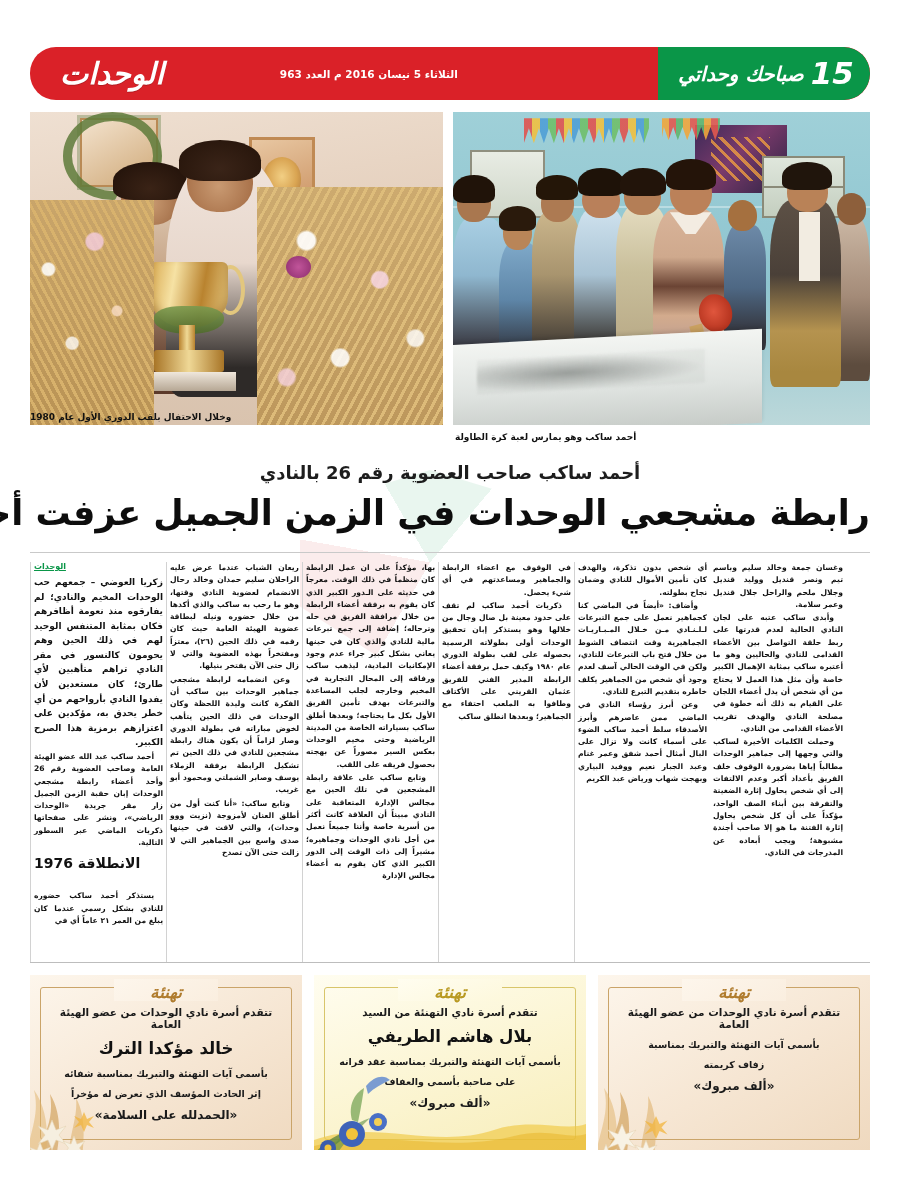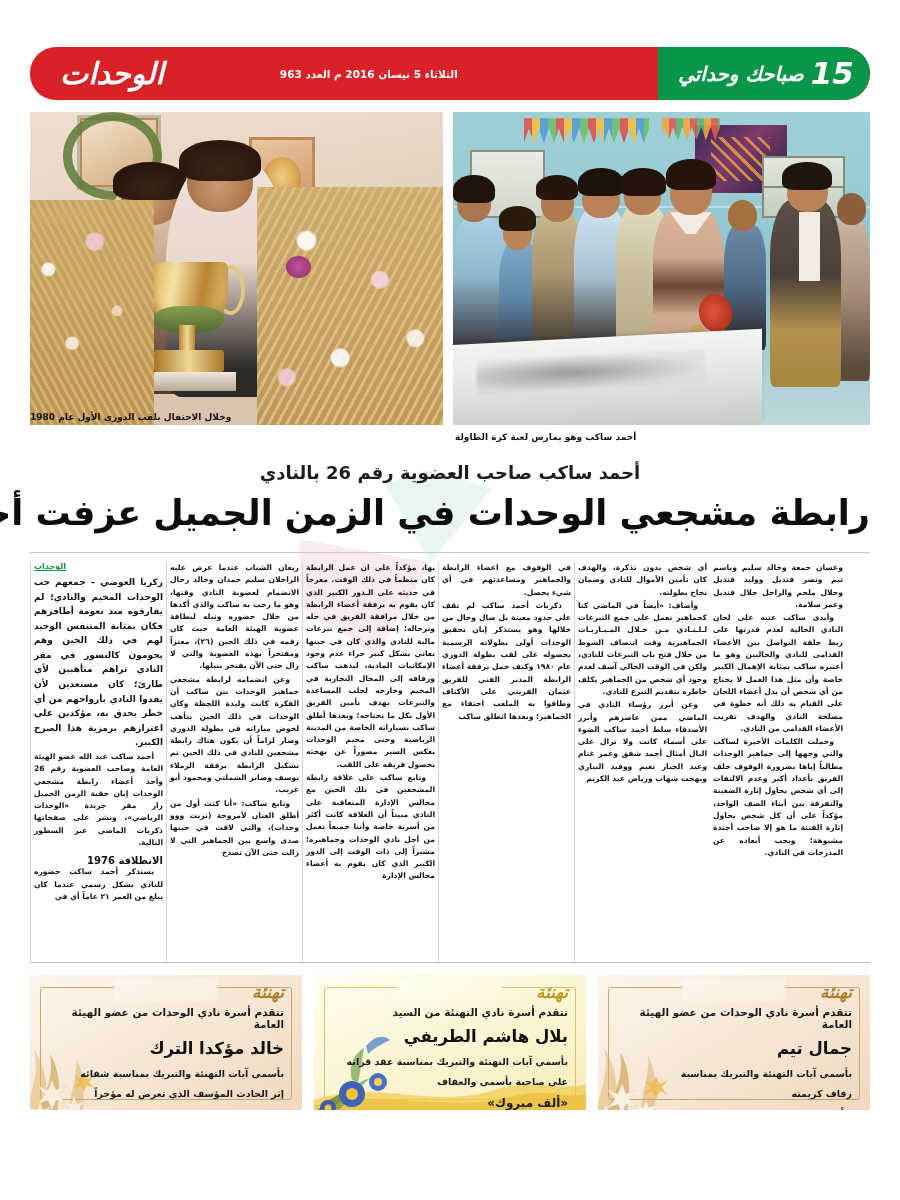--- a/index.html
+++ b/index.html
@@ -348,45 +348,45 @@
     font-weight:bold;
     margin-bottom: 1px;
     text-indent: 9px;
   }
   .col p.noind { text-indent: 0; }
   .byline-green {
     font-size: 8px; font-weight:bold; color:#0a9648;
     text-align:left; margin-bottom:4px; text-decoration: underline;
   }
   .subhead {
-    font-size: 10px; font-weight:bold; color:#111;
-    text-align:right; margin:6px 0 0;
+    font-size: 14px; font-weight:bold; color:#111;
+    text-align:left; margin:6px 0 19px;
   }
   .col .lead-name { font-size:9px; }
 
   .watermark {
     position:absolute; left:300px; top:470px;
     width:260px; height:220px;
     opacity:.085; pointer-events:none;
     background:
       conic-gradient(from 210deg at 50% 42%, #d0232b 0deg 70deg, transparent 70deg 360deg),
       conic-gradient(from 330deg at 50% 42%, #0a9648 0deg 70deg, transparent 70deg 360deg);
     clip-path: polygon(50% 0,100% 18%,100% 62%,50% 100%,0 62%,0 18%);
   }
 
   
   .cards {
     position:absolute; left:30px; top:975px;
     width:840px; height:175px;
     display:flex; flex-direction:row-reverse; gap:12px;
   }
   .card {
-    position:relative; width:272px; height:135px;
+    position:relative; width:272px; height:175px;
     overflow:hidden;
-    text-align:right;
+    text-align:center;
     padding: 6px 18px 8px;
   }
   .card.beige { background: linear-gradient(150deg,#fdf6ec 0%,#f6e6d3 55%,#efd9bf 100%); }
   .card.cream { background: linear-gradient(160deg,#fffdf0 0%,#fbf4cf 60%,#f7edb9 100%); }
   .card-frame {
     position:absolute; left:10px; top:12px; right:10px; bottom:10px;
     border:1px solid #caa469; border-radius:3px; pointer-events:none;
   }
   .card.cream .card-frame { border-color:#d8c56a; }
   .tahnia {
@@ -615,20 +615,19 @@
           <path d="M30 62 l4 10 10 -4 -7 9 7 9 -10 -4 -4 10 -4 -10 -10 4 7 -9 -7 -9 10 4 Z"></path>
           <path d="M54 78 l3 8 8 -3 -5.5 7 5.5 7 -8 -3 -3 8 -3 -8 -8 3 5.5 -7 -5.5 -7 8 3 Z"></path>
           <path d="M14 82 l3 8 8 -3 -5.5 7 5.5 7 -8 -3 -3 8 -3 -8 -8 3 5.5 -7 -5.5 -7 8 3 Z"></path>
         </g>
         <path d="M64 54 l3.5 8 8 -3.5 -6 7 6 7 -8 -3.5 -3.5 8 -3.5 -8 -8 3.5 6 -7 -6 -7 8 3.5 Z" fill="#f2b43c" opacity=".75"></path>
       </svg>
       <div class="card-frame"></div>
       <div class="card-mask"></div>
       <div class="tahnia">تهنئة</div>
       <div class="c-line1">تتقدم أسرة نادي الوحدات من عضو الهيئة العامة</div>
-      <div class="c-name">جمال تيم</div>
       <div class="c-line2">بأسمى آيات التهنئة والتبريك بمناسبة</div>
       <div class="c-line3">زفاف كريمته</div>
       <div class="c-line4">«ألف مبروك»</div>
     </div>
   </div>
 
 </div>
 
 </body></html>

